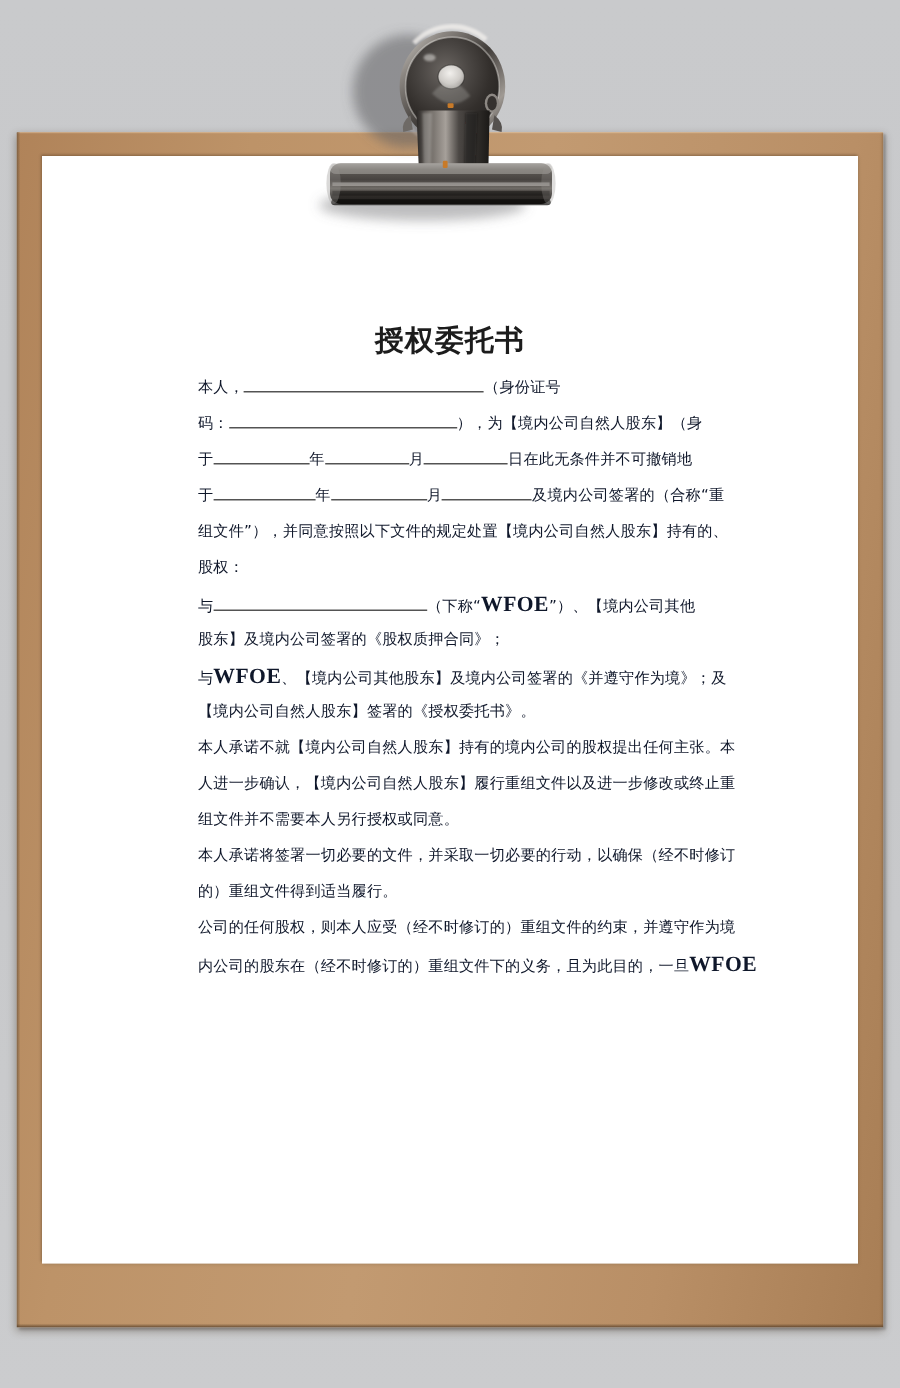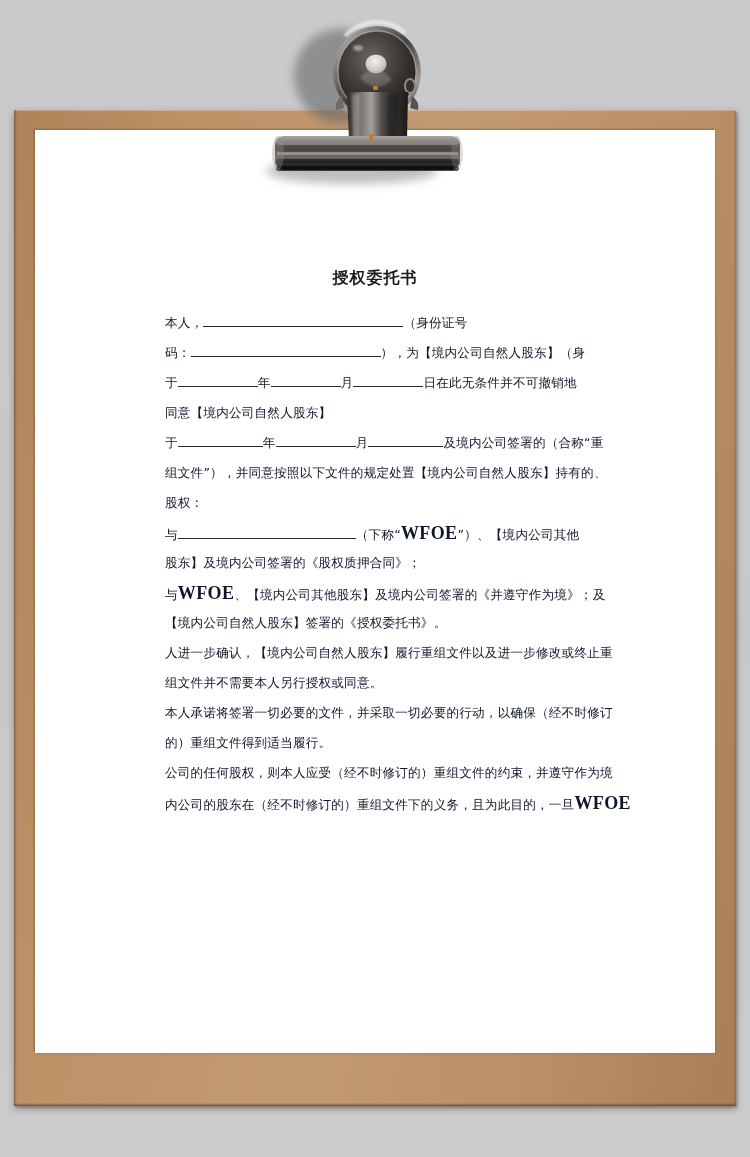--- a/index.html
+++ b/index.html
@@ -78,21 +78,21 @@
     left: 0; top: 0;
     width: 680px;
     height: 923px;
   }
   .doc-title {
     position: absolute;
     left: 0;
     top: 138px;
     width: 680px;
     text-align: center;
-    font-size: 16px;
+    font-size: 24px;
     font-weight: bold;
     color: #1c1c1c;
     letter-spacing: 1px;
     font-family: "DejaVu Sans", "Liberation Sans", sans-serif;
   }
   .body-block {
     position: absolute;
     left: 130px;
     top: 178px;
     width: 450px;
@@ -131,28 +131,28 @@
     <div class="board-bottom-bevel"></div>
   </div>
 
   <div class="paper">
     <div class="doc">
       <div class="doc-title">授权委托书</div>
       <div class="body-block" id="body-block">
           <div class="ln"><span class="sp">本人，</span><span class="u" style="width: 200px;"></span><span class="sp">  （身份证号</span></div>
           <div class="ln"><span class="sp">码：</span><span class="u" style="width: 190px;"></span><span class="sp">  ），为【境内公司自然人股东】（身</span></div>
           <div class="ln"><span class="sp">于</span><span class="u" style="width: 80px;"></span><span class="sp">年</span><span class="u" style="width: 70px;"></span><span class="sp">月</span><span class="u" style="width: 70px;"></span><span class="sp">日在此无条件并不可撤销地</span></div>
-          <div class="ln"><span class="sp">同意【境内公司自然人股东】</span></div>
           <div class="ln"><span class="sp">于</span><span class="u" style="width: 85px;"></span><span class="sp">年</span><span class="u" style="width: 80px;"></span><span class="sp">月</span><span class="u" style="width: 75px;"></span><span class="sp">及境内公司签署的（合称“重</span></div>
           <div class="ln"><span class="sp">组文件”），并同意按照以下文件的规定处置【境内公司自然人股东】持有的、</span></div>
           <div class="ln"><span class="sp">股权：</span></div>
           <div class="ln"><span class="sp">与</span><span class="u" style="width: 178px;"></span><span class="sp">  （下称“</span><span class="lat">WFOE</span><span class="sp">”）、【境内公司其他</span></div>
           <div class="ln"><span class="sp">股东】及境内公司签署的《股权质押合同》；</span></div>
           <div class="ln"><span class="sp">与 </span><span class="lat">WFOE</span><span class="sp">、【境内公司其他股东】及境内公司签署的《并遵守作为境》；及</span></div>
           <div class="ln"><span class="sp">【境内公司自然人股东】签署的《授权委托书》。</span></div>
+          <div class="ln"><span class="sp">本人承诺不就【境内公司自然人股东】持有的境内公司的股权提出任何主张。本</span></div>
           <div class="ln"><span class="sp">人进一步确认，【境内公司自然人股东】履行重组文件以及进一步修改或终止重</span></div>
           <div class="ln"><span class="sp">组文件并不需要本人另行授权或同意。</span></div>
           <div class="ln"><span class="sp">本人承诺将签署一切必要的文件，并采取一切必要的行动，以确保（经不时修订</span></div>
           <div class="ln"><span class="sp">的）重组文件得到适当履行。</span></div>
           <div class="ln"><span class="sp">公司的任何股权，则本人应受（经不时修订的）重组文件的约束，并遵守作为境</span></div>
           <div class="ln"><span class="sp">内公司的股东在（经不时修订的）重组文件下的义务，且为此目的，一旦 </span><span class="lat">WFOE</span></div>
         </div>
     </div>
   </div>
 

